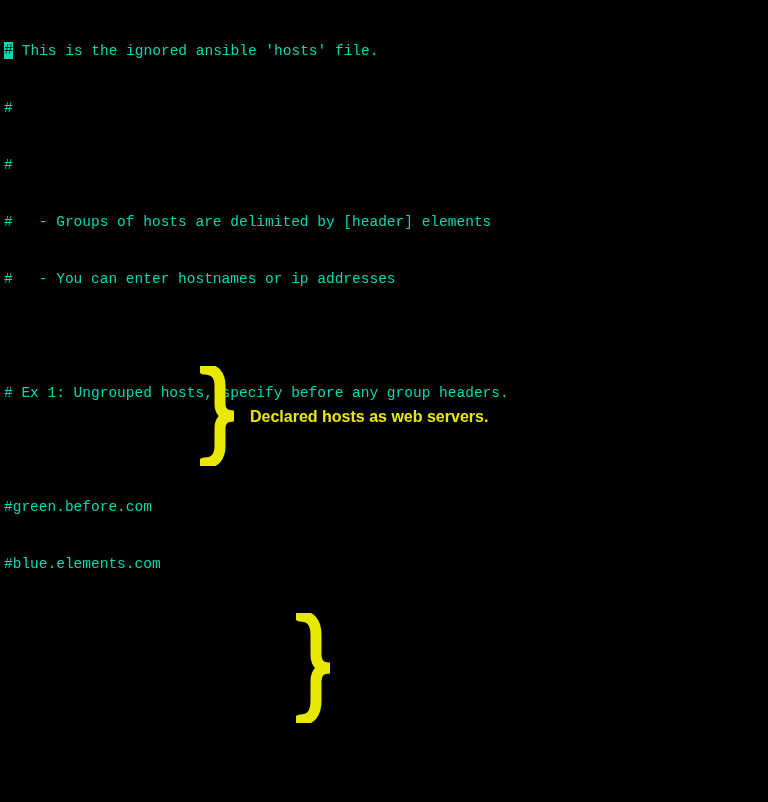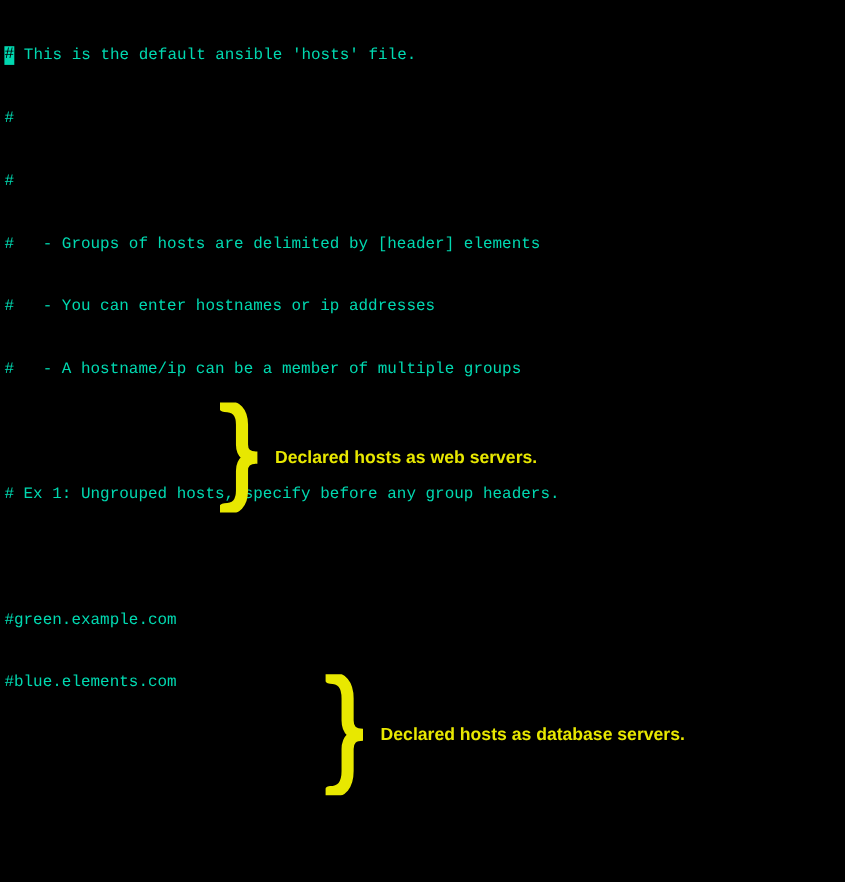--- a/index.html
+++ b/index.html
@@ -47,31 +47,30 @@
       text-shadow: 1px 1px 2px rgba(0,0,0,0.9), -1px -1px 2px rgba(0,0,0,0.9);
       text-align: center;
     }
     .brace svg { display: block; }
   </style>
 </head>
 <body>
 
 <div class="terminal">
   <div class="cursor-line">
-    <span class="cursor">#</span><span> This is the default ansible 'hosts' file.</span>
+    <span class="cursor">#</span><span> This is the ignored ansible 'hosts' file.</span>
   </div>
   <span class="line">#</span>
   <span class="line">#</span>
   <span class="line">#   - Groups of hosts are delimited by [header] elements</span>
   <span class="line">#   - You can enter hostnames or ip addresses</span>
-  <span class="line">#   - A hostname/ip can be a member of multiple groups</span>
   <span class="line"></span>
   <span class="line"># Ex 1: Ungrouped hosts, specify before any group headers.</span>
   <span class="line"></span>
-  <span class="line">#green.example.com</span>
+  <span class="line">#green.before.com</span>
   <span class="line">#blue.elements.com</span>
   
   
   
   
   
   
   
   
   
@@ -103,14 +102,13 @@
   </span>
   <span class="annotation-label">Declared hosts as web servers.</span>
 </div>
 
 <div id="ann1" class="annotation" style="top: 613px; left: 296px;">
   <span class="brace">
     <svg width="40" height="110" viewBox="0 0 40 110">
       <path d="M 4 3 Q 20 3 20 22 L 20 42 Q 20 55 34 55 Q 20 55 20 68 L 20 88 Q 20 107 4 107" fill="none" stroke-width="11" stroke-linecap="round" stroke="#e8e800"></path>
     </svg>
   </span>
-  <span class="annotation-label">Declared hosts as database servers.</span>
 </div>
 
 </body></html>

